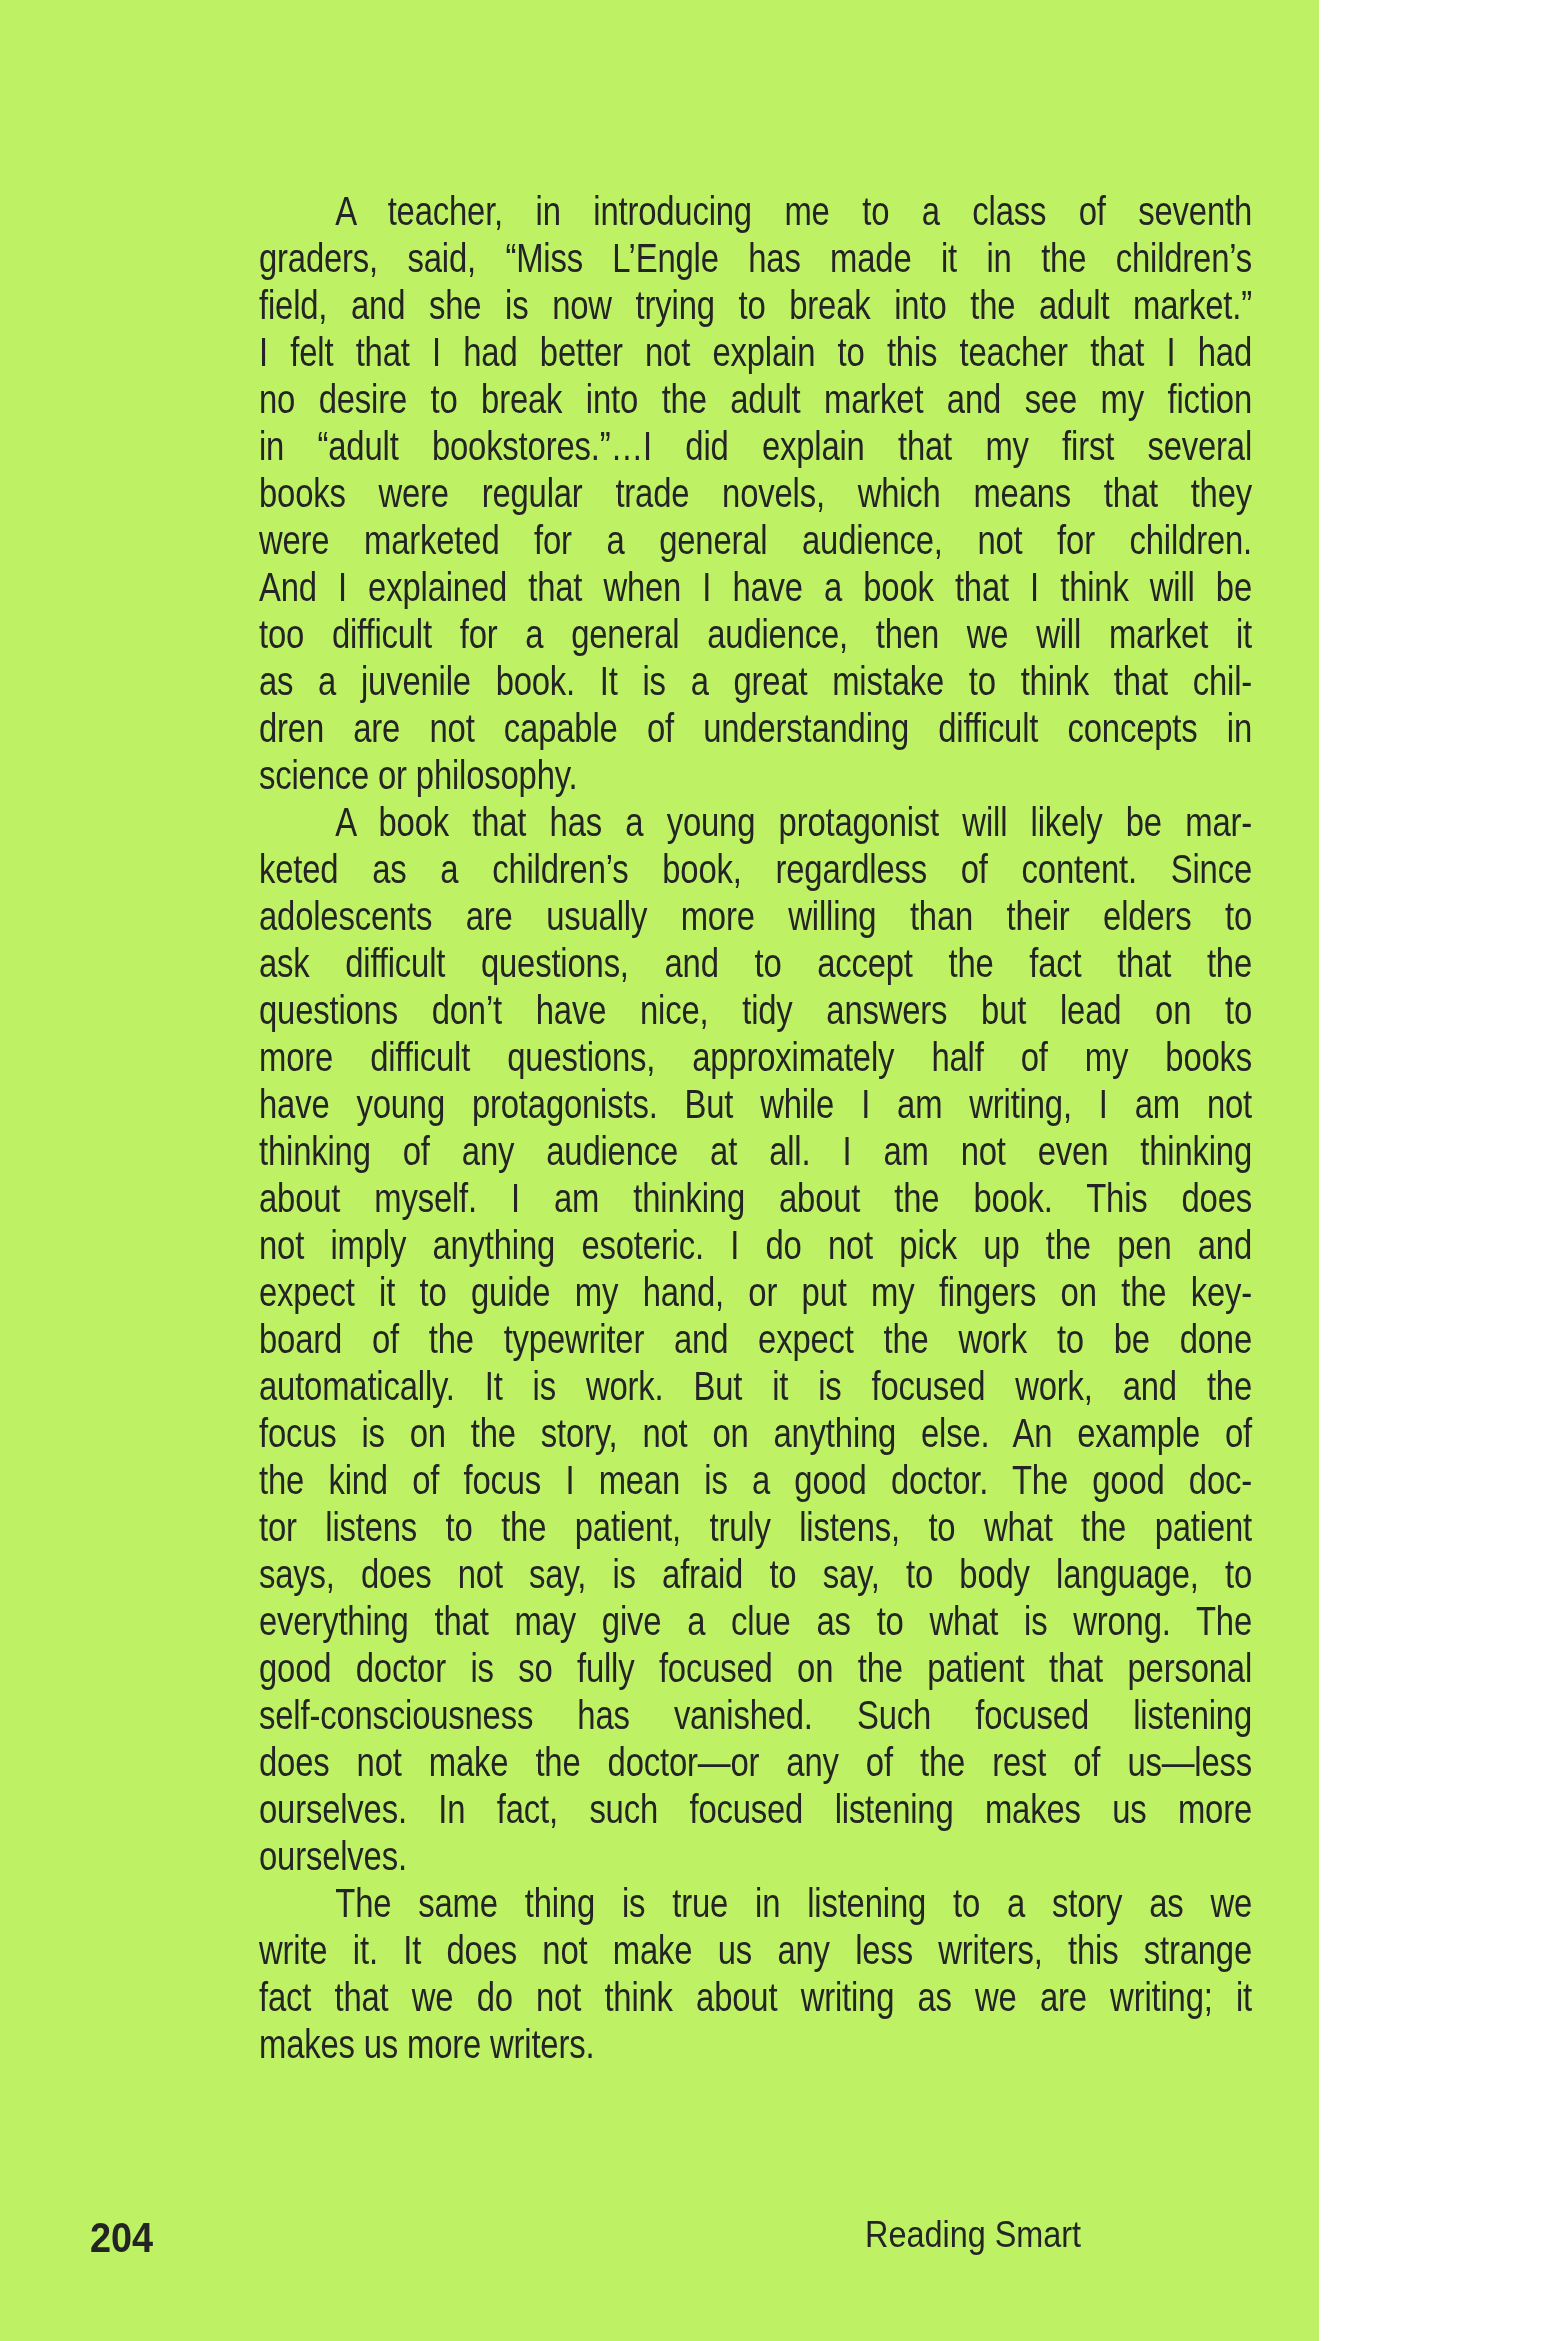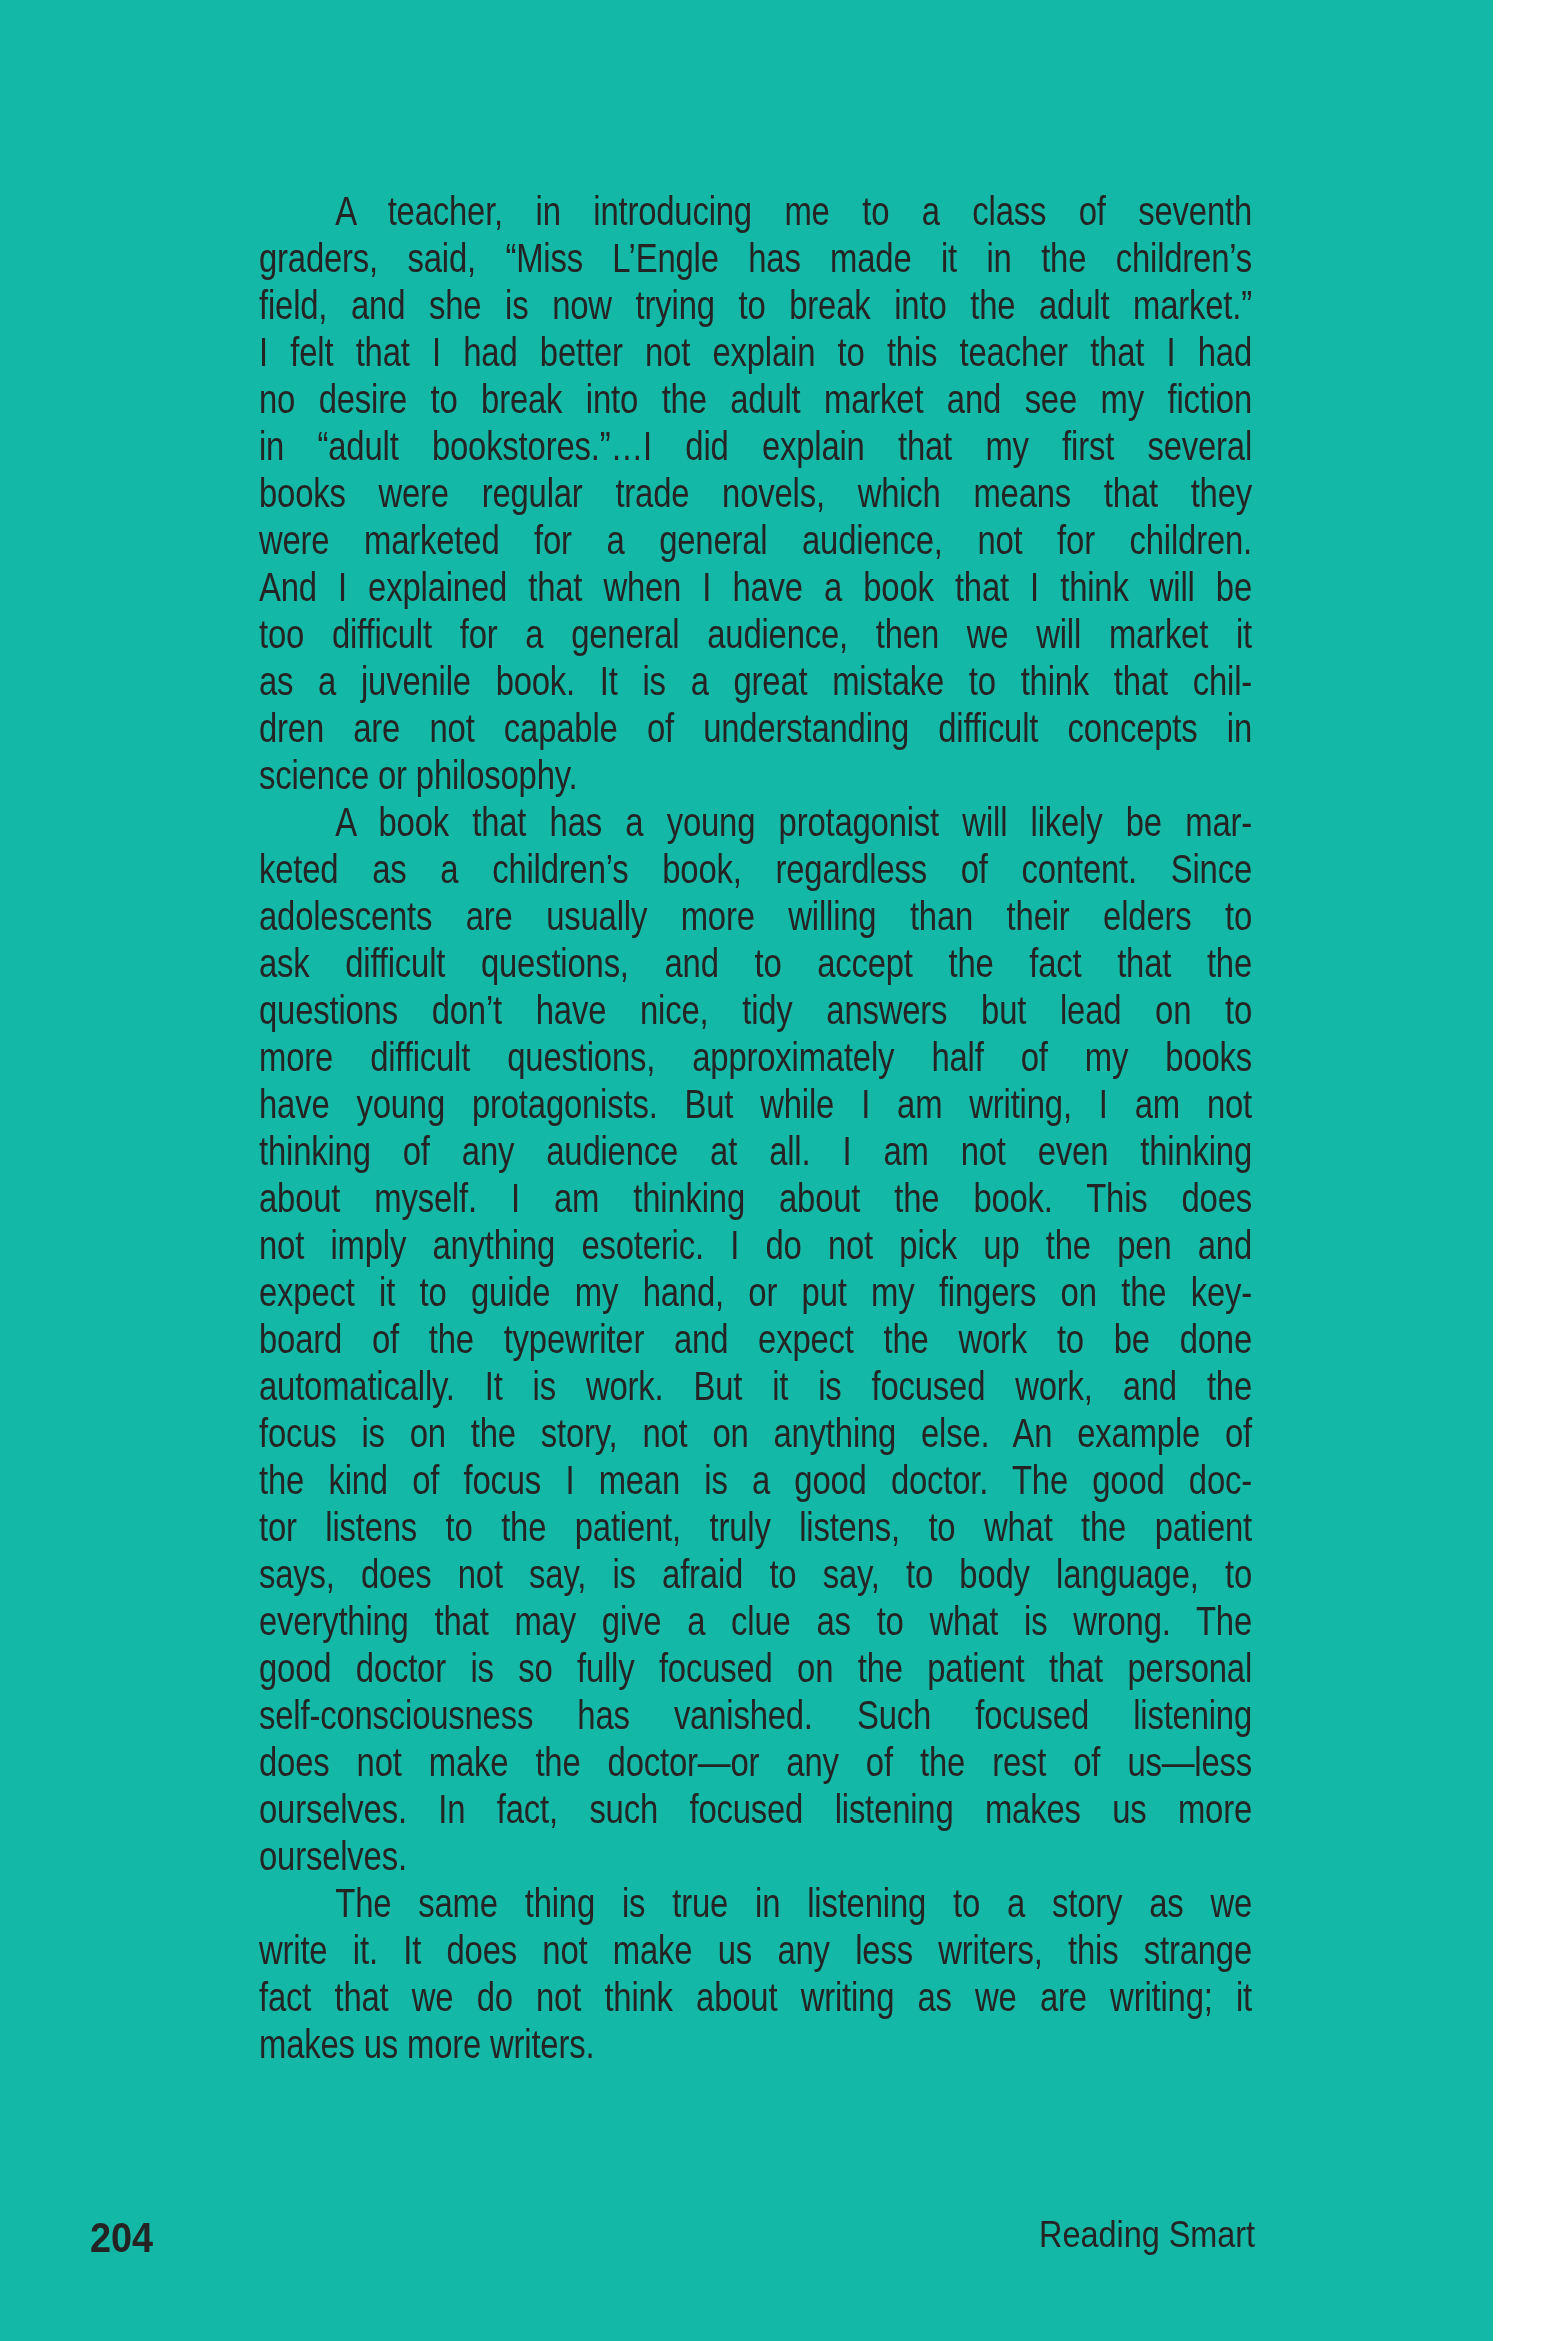--- a/index.html
+++ b/index.html
@@ -2,23 +2,23 @@
 <html style="font-size:15px"><head>
 <meta charset="utf-8">
 <style>
   html, body {
     margin: 0;
     padding: 0;
     background: #ffffff;
   }
   .page {
     position: relative;
-    width: 1493px;
+    width: 1319px;
     height: 2341px;
-    background: #14b8a6;
+    background: #bef264;
     overflow: hidden;
     font-family: "Liberation Sans", sans-serif;
     color: #242424;
   }
   
   .text-block {
     position: absolute;
     left: 259px;
     top: 188px;
     width: 1211px;

